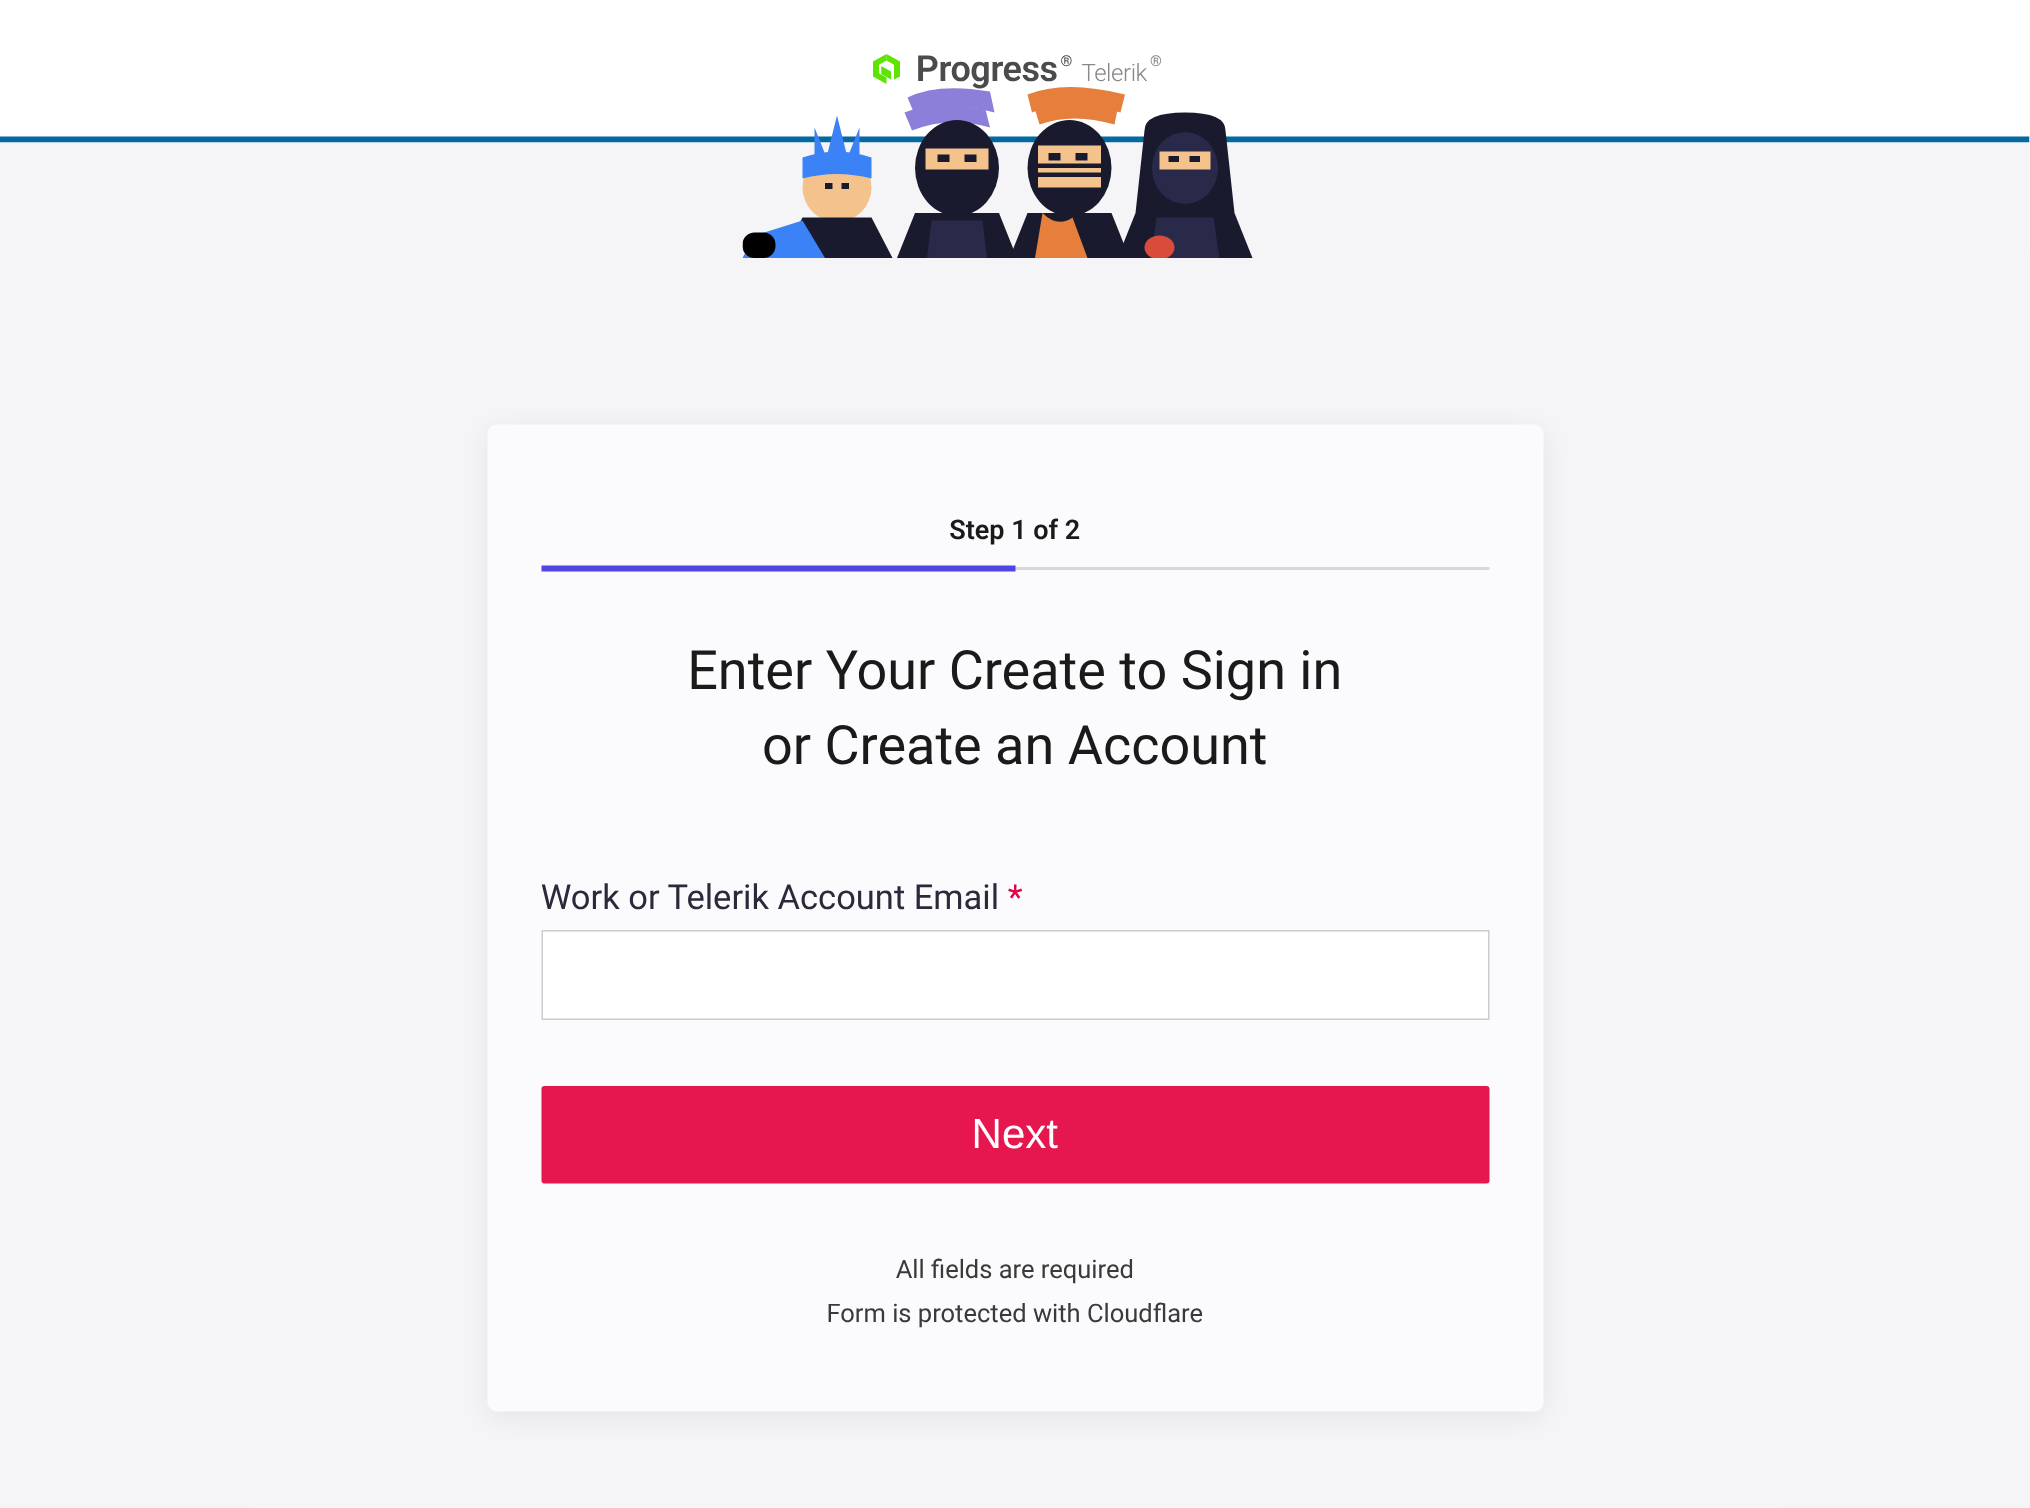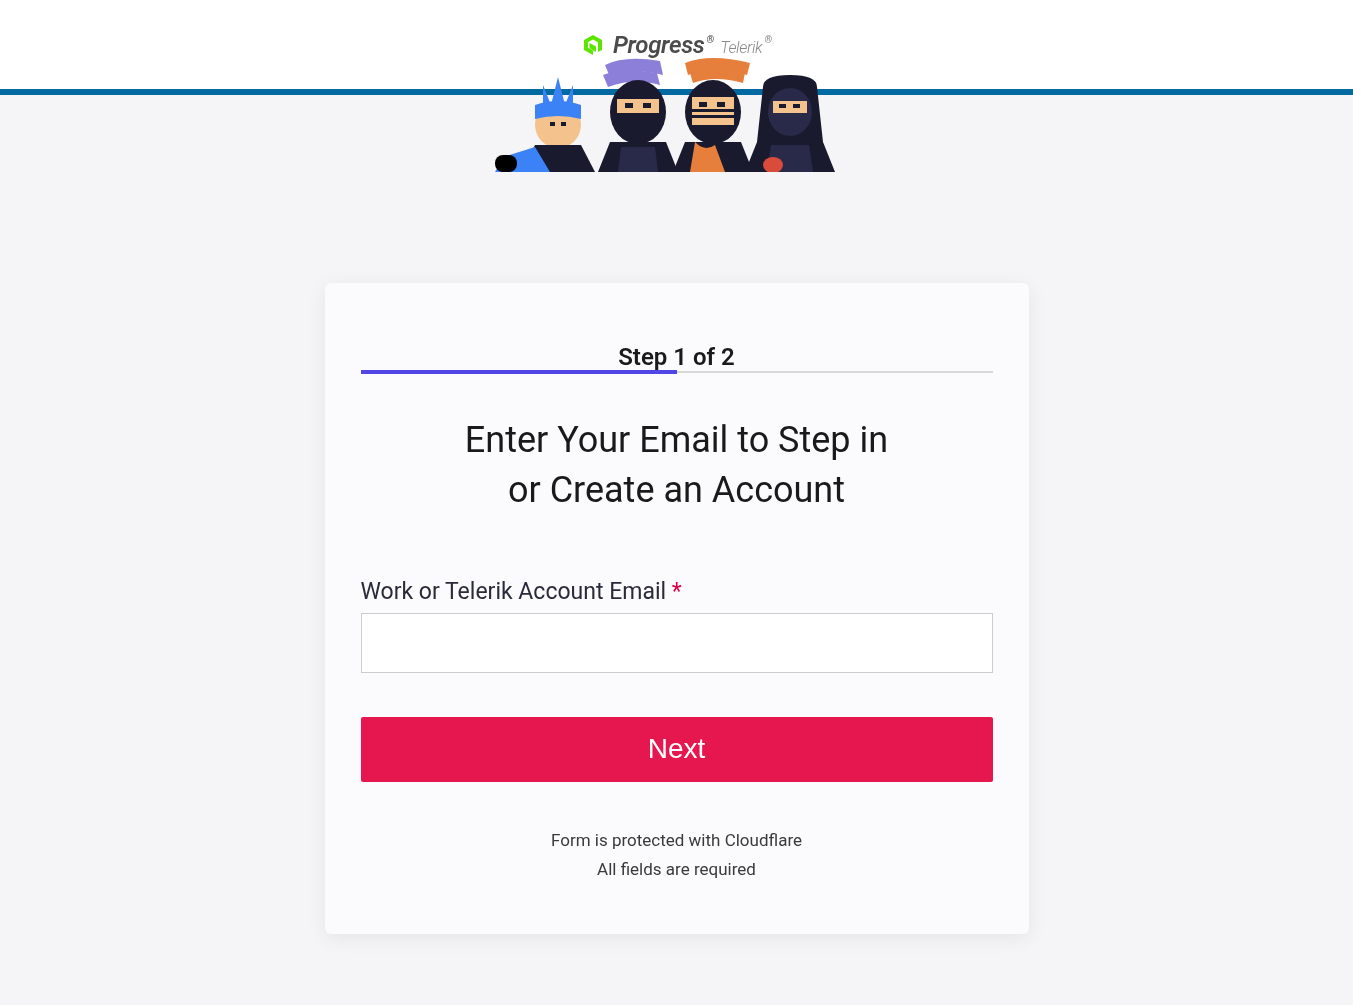--- a/index.html
+++ b/index.html
@@ -10,22 +10,21 @@
     body {
       font-family: -apple-system, BlinkMacSystemFont, "Segoe UI", Roboto, Helvetica, Arial, sans-serif;
       background: #fff;
     }
     .header {
       background: #fff;
       height: 95px;
       display: flex;
       align-items: center;
       justify-content: center;
-      border-bottom: 6px solid #0369a1;
-      font-style: italic;
+      border-bottom: 4px solid #0369a1;
     }
     .logo-wrap {
       display: flex;
       align-items: center;
       gap: 8px;
     }
     .logo-icon svg {
       width: 24px;
       height: 24px;
       display: block;
@@ -89,23 +88,24 @@
       background: #fbfbfd;
       border-radius: 6px;
       box-shadow: 0 4px 20px rgba(0,0,0,0.07);
       padding: 60px 36px 50px;
       position: relative;
       z-index: 2;
       margin-top: 113px;
     }
     .step-indicator {
       text-align: center;
-      font-size: 24px;
+      font-size: 18px;
       font-weight: 600;
       color: #1a1a1a;
+      margin-bottom: 14px;
     }
     .progress-bar {
       width: 100%;
       height: 2px;
       background: #d8d8d8;
       position: relative;
       margin-bottom: 42px;
     }
     .progress-fill {
       position: absolute;
@@ -240,28 +240,28 @@
         </g>
       </svg>
     </div>
 
     <div class="card">
       <div class="step-indicator">Step 1 of 2</div>
       <div class="progress-bar">
         <div class="progress-fill"></div>
       </div>
       <h1 class="heading">
-        <span class="heading-line">Enter Your Email to Step in</span>
+        <span class="heading-line">Enter Your Create to Sign in</span>
         <span class="heading-line">or Create an Account</span>
       </h1>
       <div class="field-label">
         <span>Work or Telerik Account Email</span>
         <span class="required-star">*</span>
       </div>
       <input type="email" class="email-input" value="" style="">
       <button class="next-button">Next</button>
       <div class="footer-note">
+        <span class="footer-line">All fields are required</span>
         <span class="footer-line">Form is protected with Cloudflare</span>
-        <span class="footer-line">All fields are required</span>
       </div>
     </div>
   </div>
 </div>
 
 </body></html>

